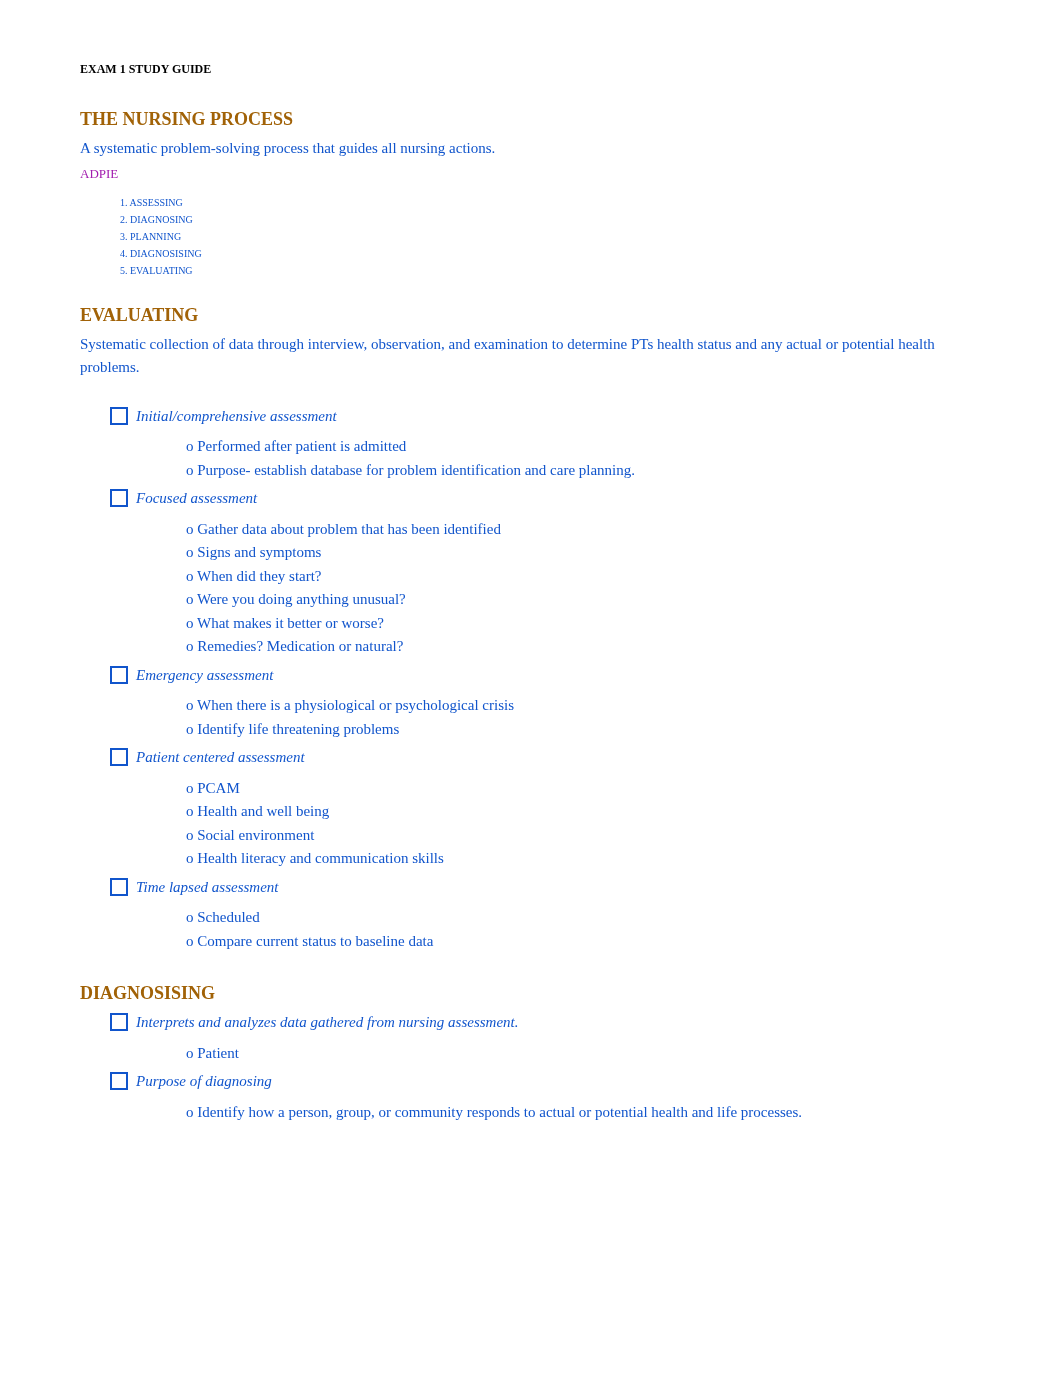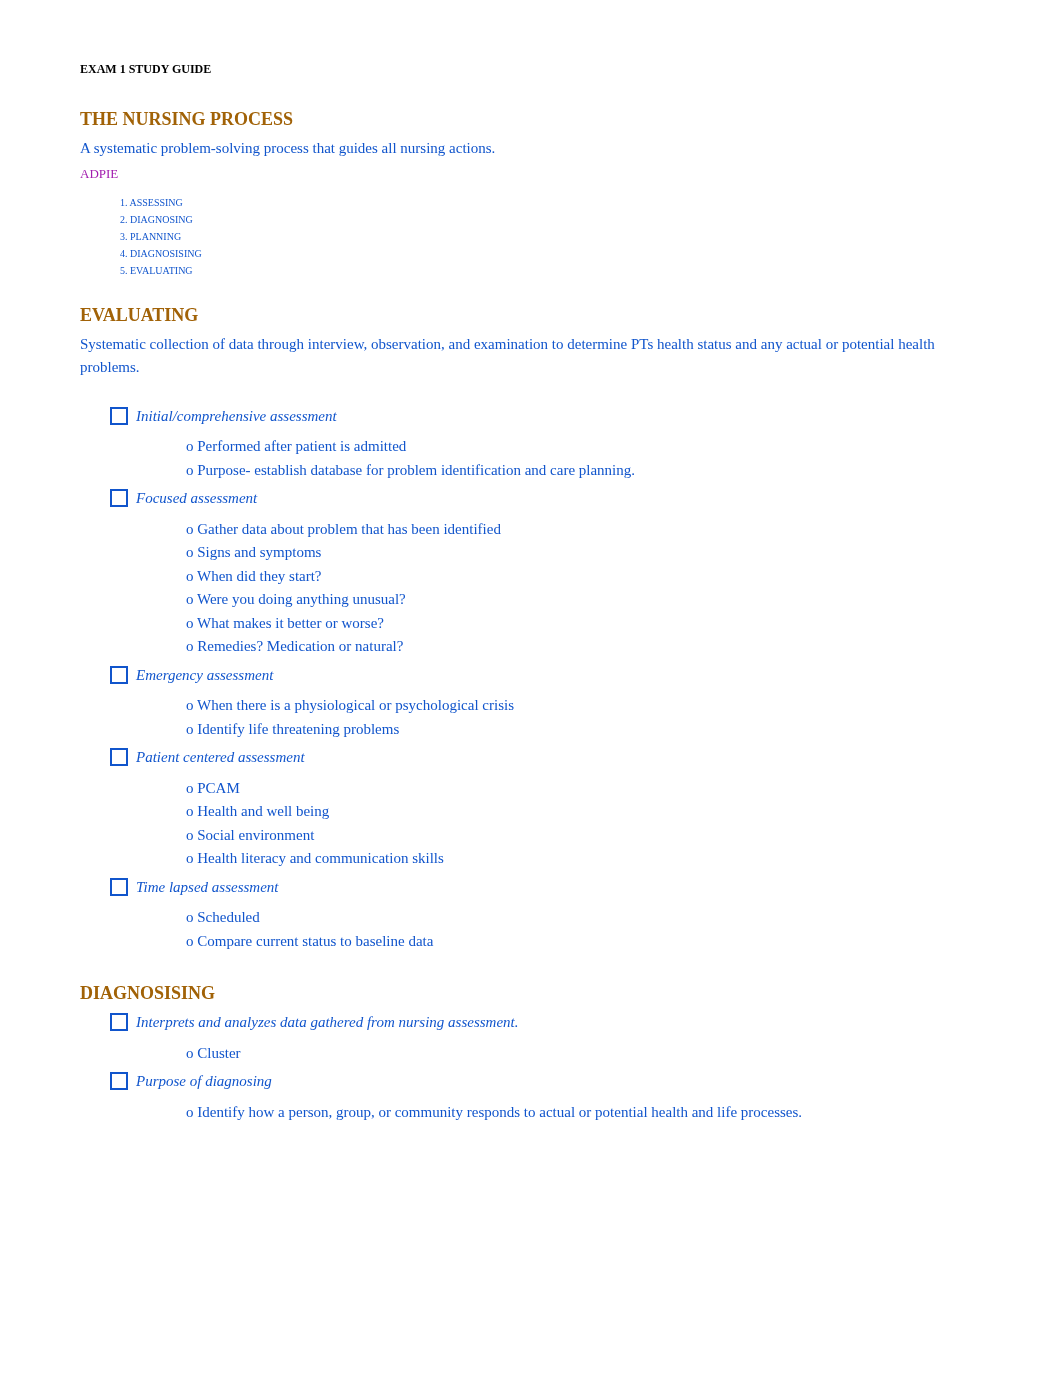--- a/index.html
+++ b/index.html
@@ -192,21 +192,21 @@
 
 <div class="section-block">
   <div class="section-heading">DIAGNOSISING</div>
   <ul class="bullet-list">
 
     <li>
       <span class="bullet-icon"></span>
       <div>
         <span class="bullet-text">Interprets and analyzes data gathered from nursing assessment.</span>
         <ul class="sub-list">
-          <li><span>Cluster</span></li>
+          <li><span>Patient</span></li>
         </ul>
       </div>
     </li>
 
     <li>
       <span class="bullet-icon"></span>
       <div>
         <span class="bullet-text">Purpose of diagnosing</span>
         <ul class="sub-list">
           <li><span>Identify how a person, group, or community responds to actual or potential health and life processes.</span></li>

